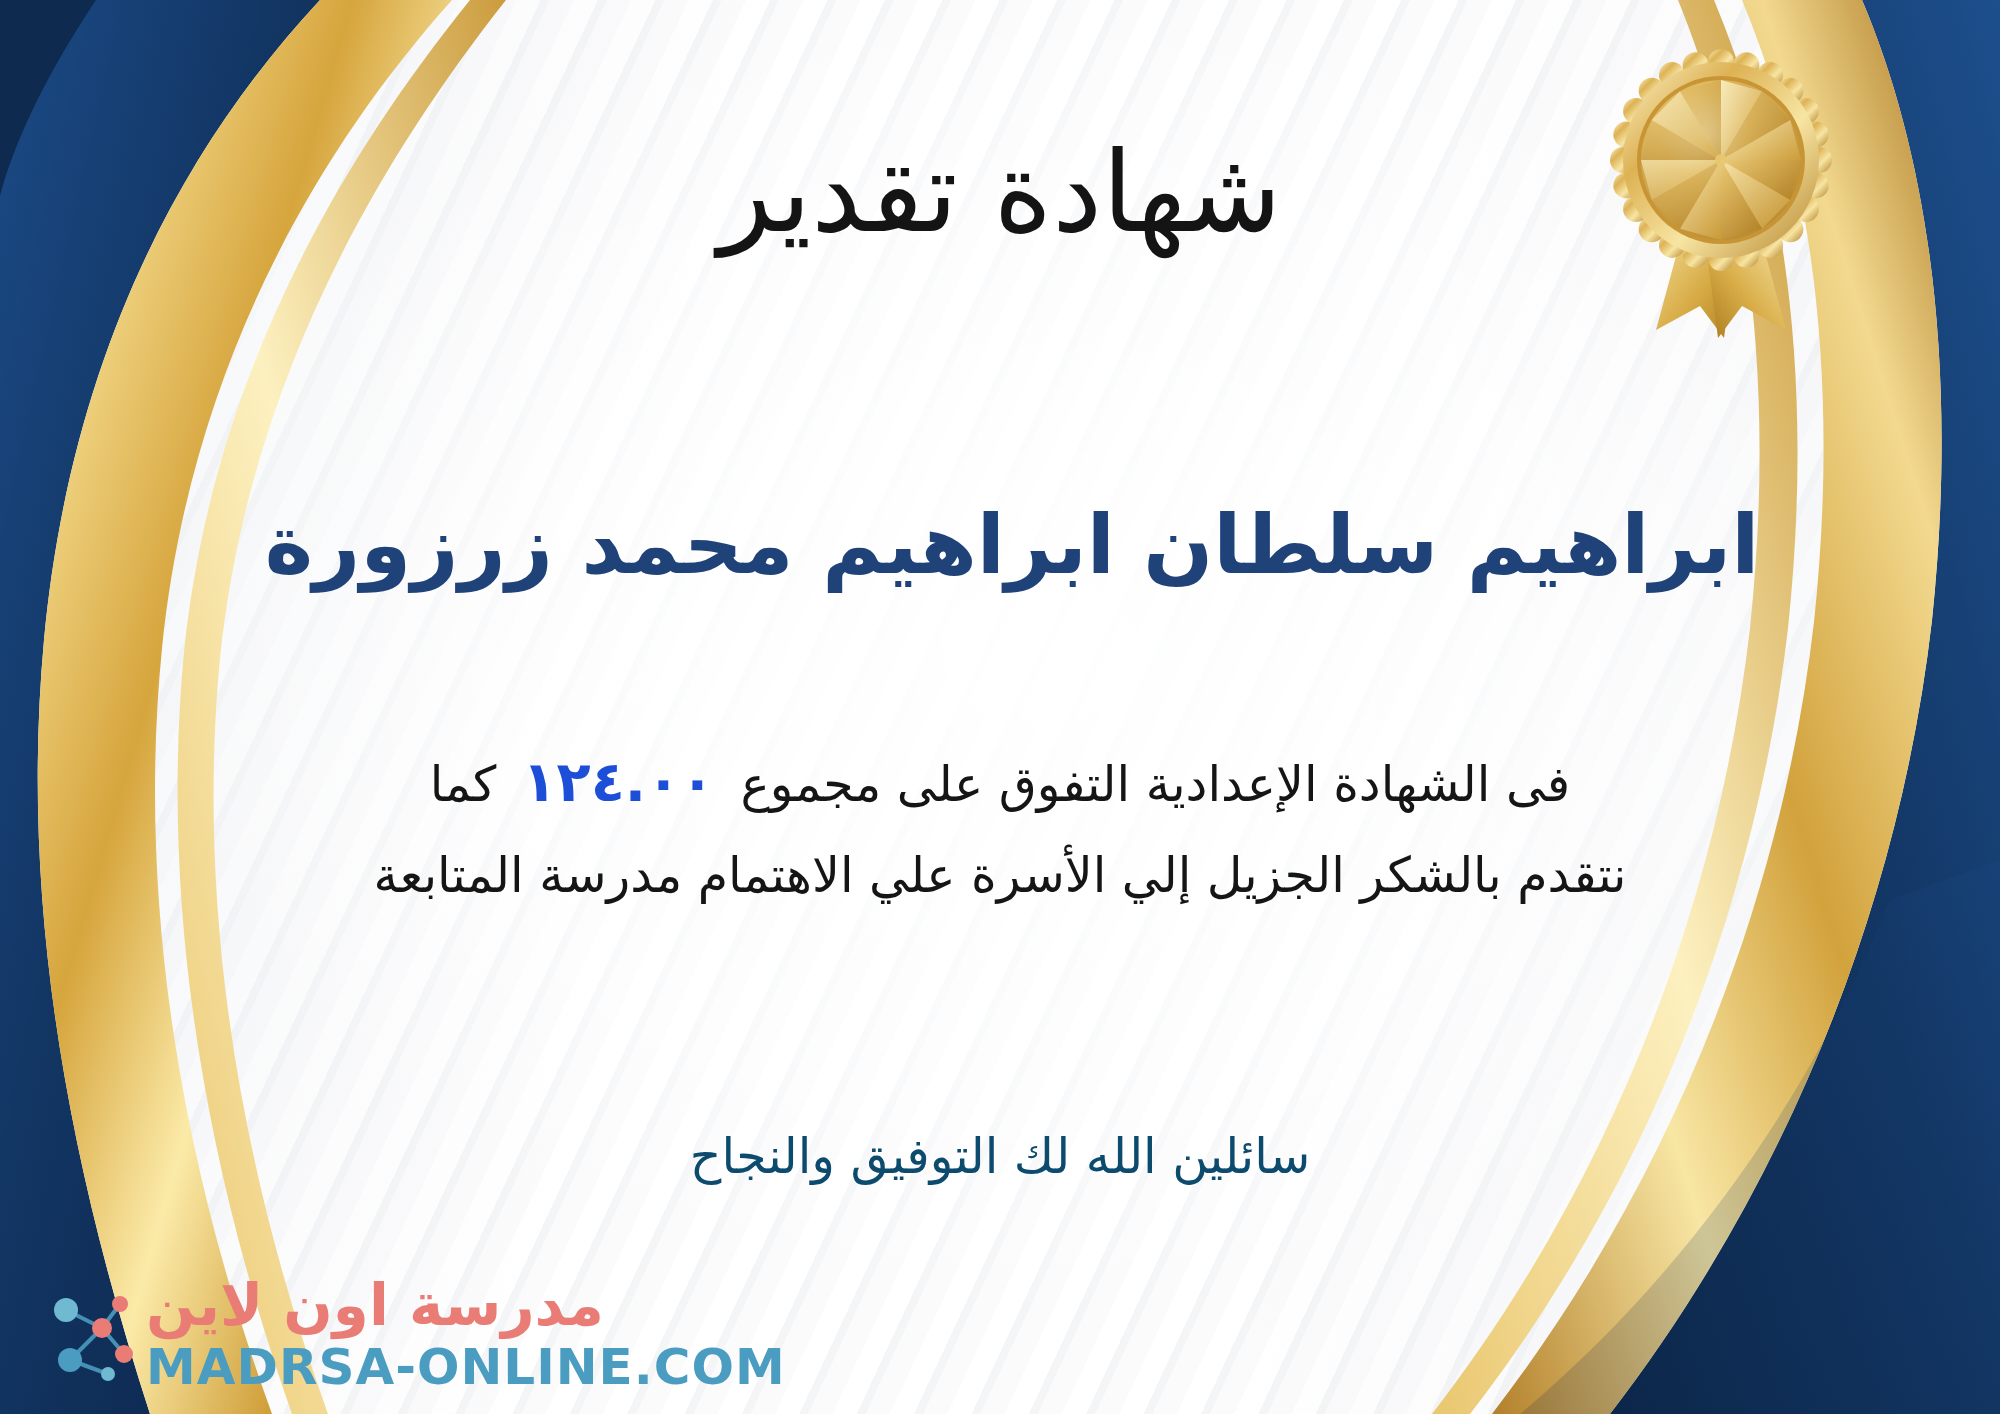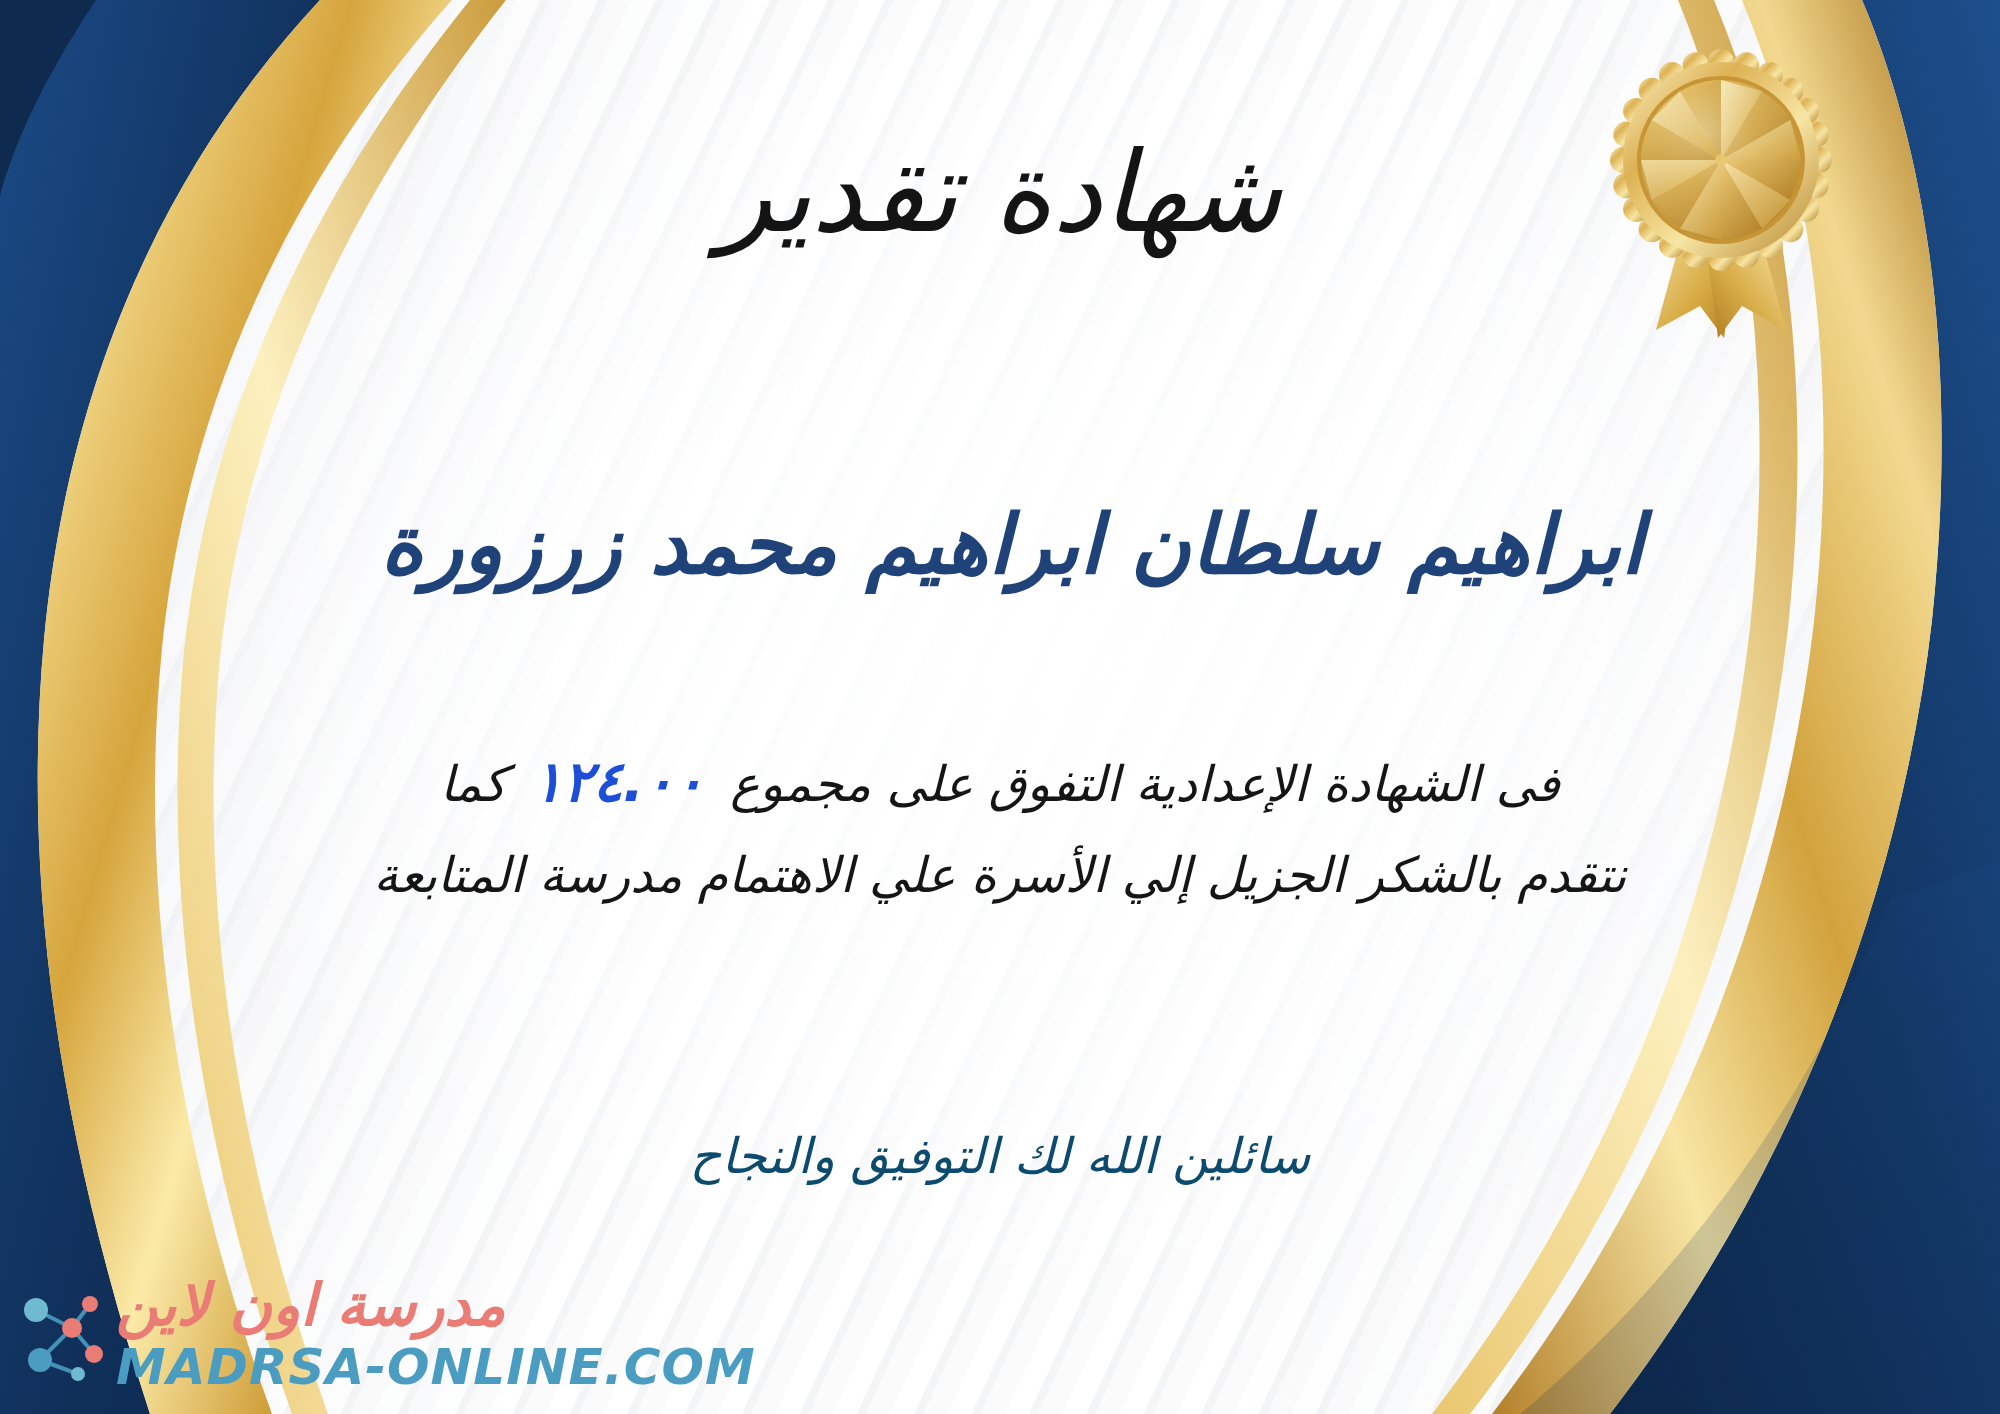--- a/index.html
+++ b/index.html
@@ -56,21 +56,20 @@
   .medal svg { display:block; width: 250px; height: 300px; }
 
   
   .content {
     position: absolute;
     left: 0;
     top: 0;
     width: 2000px;
     height: 1252px;
     text-align: center;
-    font-style: italic;
   }
 
   .cert-title {
     position: absolute;
     top: 130px;
     left: 0;
     width: 2000px;
     font-size: 112px;
     line-height: 1.12;
     font-weight: 400;
@@ -116,28 +115,27 @@
     left: 0;
     width: 2000px;
     font-size: 49px;
     line-height: 1.5;
     color: #0c4a6e;
   }
 
   
   .brand {
     position: absolute;
-    left: 10px;
+    left: 40px;
     bottom: 22px;
     display: flex;
     flex-direction: row-reverse;
     align-items: center;
     gap: 10px;
     direction: rtl;
-    font-style: italic;
   }
   .brand-text {
     display: flex;
     flex-direction: column;
     align-items: flex-end;
     line-height: 1;
   }
   .brand-ar {
     font-size: 58px;
     font-weight: 700;

